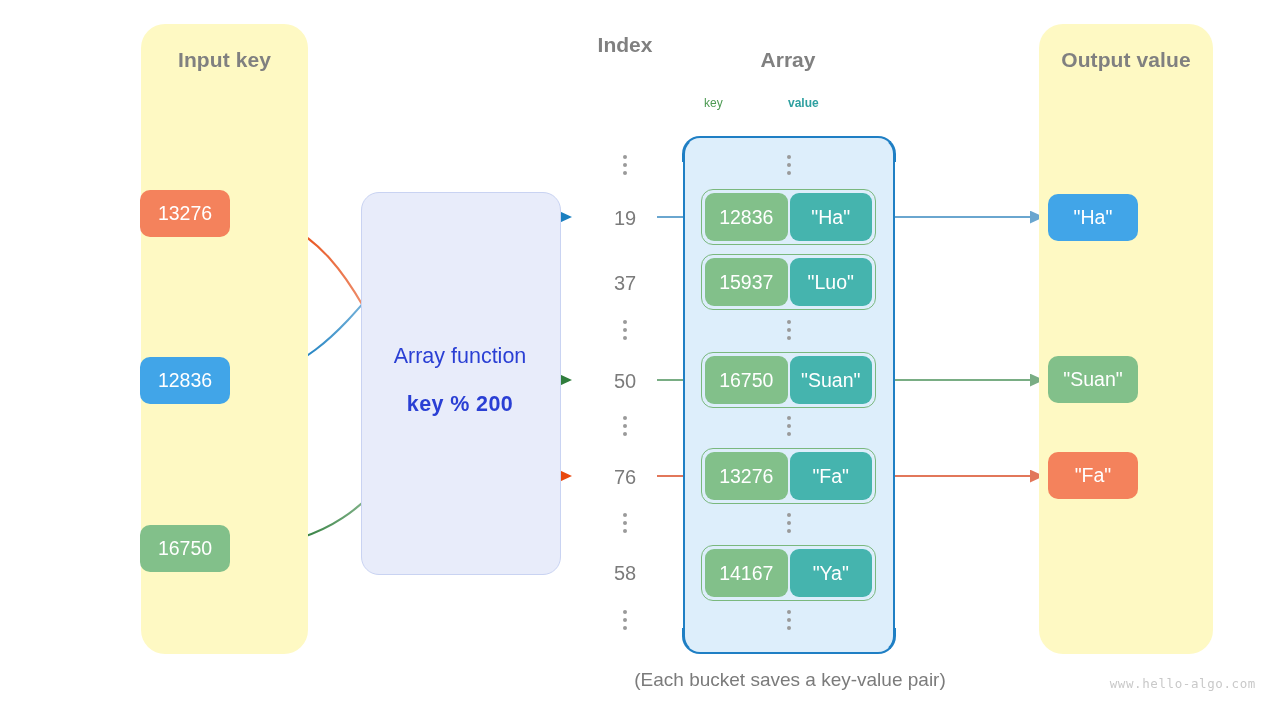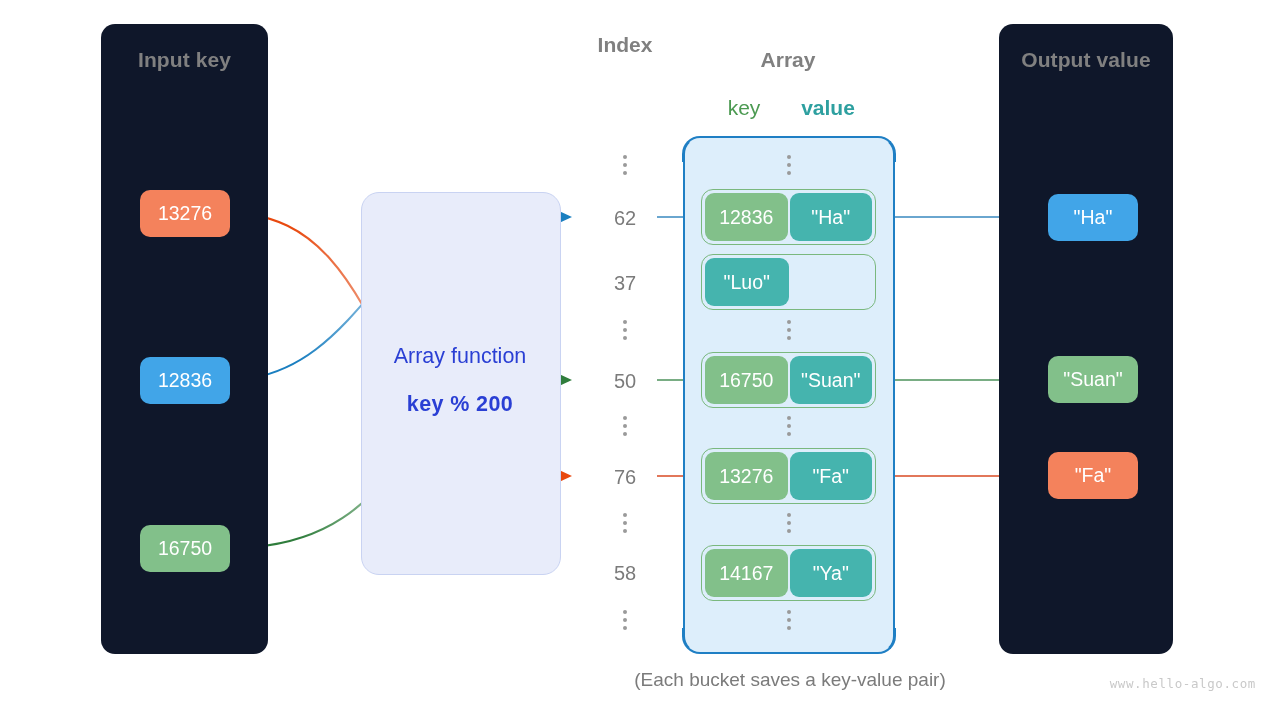--- a/index.html
+++ b/index.html
@@ -11,22 +11,23 @@
     position: relative;
     overflow: hidden;
     font-family: "Liberation Sans", sans-serif;
     -webkit-font-smoothing: antialiased;
   }
   .stage { position: absolute; inset: 0; }
 
   
   .panel {
     position: absolute;
-    background: #0f172a;
-    border-radius: 14px;
+    background: #fef9c3;
+    border-radius: 24px;
+    margin-left: 40px;
   }
   #panel-input  { left: 101px; top: 24px; width: 167px; height: 630px; }
   #panel-output { left: 999px; top: 24px; width: 174px; height: 630px; }
 
   .panel-title {
     position: absolute;
     left: 0; right: 0;
     top: 24px;
     text-align: center;
     font-size: 21px;
@@ -58,22 +59,21 @@
     text-align: center;
     font-size: 21px;
     font-weight: bold;
     color: #808080;
   }
   #hdr-index { left: 570px; top: 33px; width: 110px; }
   #hdr-array { left: 700px; top: 48px; width: 176px; }
 
   .sub-header {
     position: absolute;
-    text-align: center;
-    font-size: 21px;
+    font-size: 12px;
   }
   #hdr-key   { left: 704px; top: 96px; width: 80px; color: #4c9a52; }
   #hdr-value { left: 788px; top: 96px; width: 80px; color: #2ea0a0; font-weight: bold; }
 
   
   #array-container {
     position: absolute;
     left: 683px; top: 136px; width: 212px; height: 518px;
     background: #ddeefb;
     border: 2.2px solid #1f7fc4;
@@ -272,21 +272,21 @@
   <div class="sub-header" id="hdr-key">key</div>
   <div class="sub-header" id="hdr-value">value</div>
 
   <div id="array-container"></div>
 
   <div class="vdots index" style="top:155px">
     <i></i>
       <i></i>
       <i></i>
   </div>
-  <div class="index-label" style="top:207px">62</div>
+  <div class="index-label" style="top:207px">19</div>
   <div class="index-label" style="top:272px">37</div>
   <div class="vdots index" style="top:320px">
     <i></i>
       <i></i>
       <i></i>
   </div>
   <div class="index-label" style="top:370px">50</div>
   <div class="vdots index" style="top:416px">
     <i></i>
       <i></i>
@@ -329,20 +329,21 @@
     <i></i>
       <i></i>
       <i></i>
   </div>
 
   <div class="bucket" style="top:189px">
     <div class="cell key">12836</div>
     <div class="cell value">"Ha"</div>
   </div>
   <div class="bucket" style="top:254px">
+    <div class="cell key">15937</div>
     <div class="cell value">"Luo"</div>
   </div>
   <div class="bucket" style="top:352px">
     <div class="cell key">16750</div>
     <div class="cell value">"Suan"</div>
   </div>
   <div class="bucket" style="top:448px">
     <div class="cell key">13276</div>
     <div class="cell value">"Fa"</div>
   </div>

